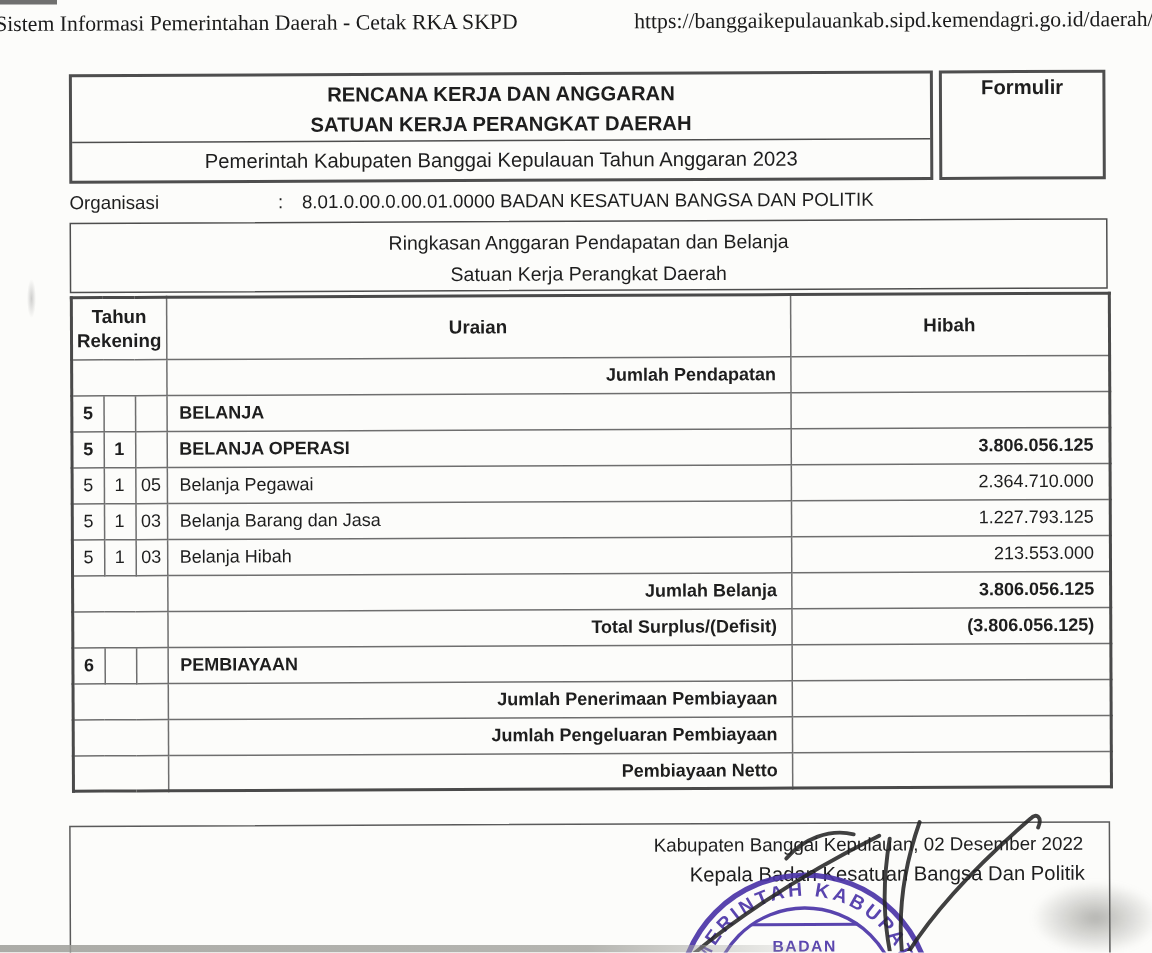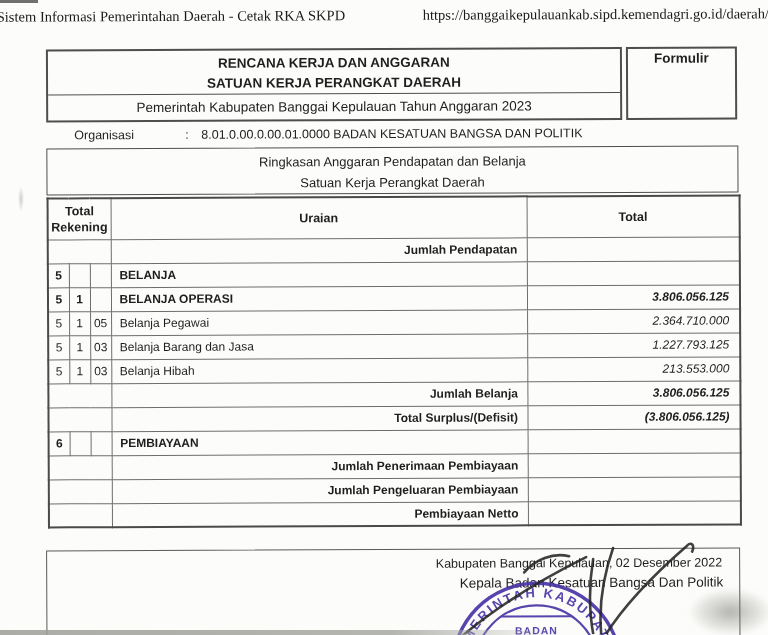--- a/index.html
+++ b/index.html
@@ -23,40 +23,40 @@
     border:2px solid #4e4e4e; }
   .hdr-main .row1 { height:44px; border-bottom:1.5px solid #4e4e4e;
     text-align:center; font-weight:bold; font-size:13.5px; line-height:1.5; padding-top:3px; }
   .hdr-main .row2 { height:26px; text-align:center; font-size:13.5px; line-height:25px; }
   .hdr-form { position:absolute; left:627px; top:48px; width:111px; height:73px;
     border:2px solid #4e4e4e; display:flex; flex-direction:column; justify-content:space-between;
     text-align:center; font-weight:bold; font-size:13.5px; line-height:1.5; }
 
   
   .org { position:absolute; top:127px; left:0; width:768px; height:16px; font-size:12.5px; }
-  .org .lbl { position:absolute; left:47px;margin-left:28px; }
+  .org .lbl { position:absolute; left:47px; }
   .org .sep { position:absolute; left:186px; }
   .org .val { position:absolute; left:202px; white-space:nowrap; }
 
   
   .ringkasan { position:absolute; left:47px; top:147px; width:692px; height:47px;
     border:1.5px solid #4e4e4e; text-align:center; font-size:13px; line-height:1.6; padding-top:4px; }
 
   
   table.budget { position:absolute; left:47px; top:196px; width:692px;
     border-collapse:collapse; table-layout:fixed; }
   table.budget { border:2px solid #4a4a4a; }
   table.budget th, table.budget td { border:1px solid #6e6e6e; overflow:hidden; }
   table.budget th { height:41px; font-size:12.5px; font-weight:bold; text-align:center; line-height:1.3; }
   table.budget td { height:24px; font-size:12px; }
   col.c-code { width:21px; } col.c-ur { width:416px; } col.c-jm { width:213px; }
   td.code { text-align:center; font-size:11.5px; }
   td.u { padding-left:8px; }
   td.u.right { text-align:right; padding-right:9px; }
-  td.j { text-align:right; padding-right:10px;font-style:italic; }
+  td.j { text-align:right; padding-right:10px; }
   .bold { font-weight:bold; }
 
   
   .sigbox { position:absolute; left:45px; top:549px; width:694px; height:110px;
     border:1.5px solid #5a5a5a; }
   .sig-date  { position:absolute; right:17px; top:7px;  font-size:12.5px; }
   .sig-title { position:absolute; right:16px; top:26px; font-size:13.5px; }
 
   .stamp-svg { position:absolute; left:430px; top:555px; }
   .sign-svg  { position:absolute; left:0; top:0; width:768px; height:635px; pointer-events:none; }
@@ -106,23 +106,23 @@
   <table class="budget">
     <colgroup>
       <col class="c-code">
         <col class="c-code">
         <col class="c-code">
         <col class="c-ur">
         <col class="c-jm">
     </colgroup>
     <tbody>
         <tr>
-      <th colspan="3">Total Rekening</th>
+      <th colspan="3">Tahun Rekening</th>
       <th>Uraian</th>
-      <th>Total</th>
+      <th>Hibah</th>
     </tr>
     <tr>
       <td colspan="3"></td>
       <td class="u right bold">Jumlah Pendapatan</td>
       <td class="j bold"></td>
     </tr>
     <tr>
       <td class="code bold">5</td>
       <td class="code bold"></td>
       <td class="code bold"></td>

